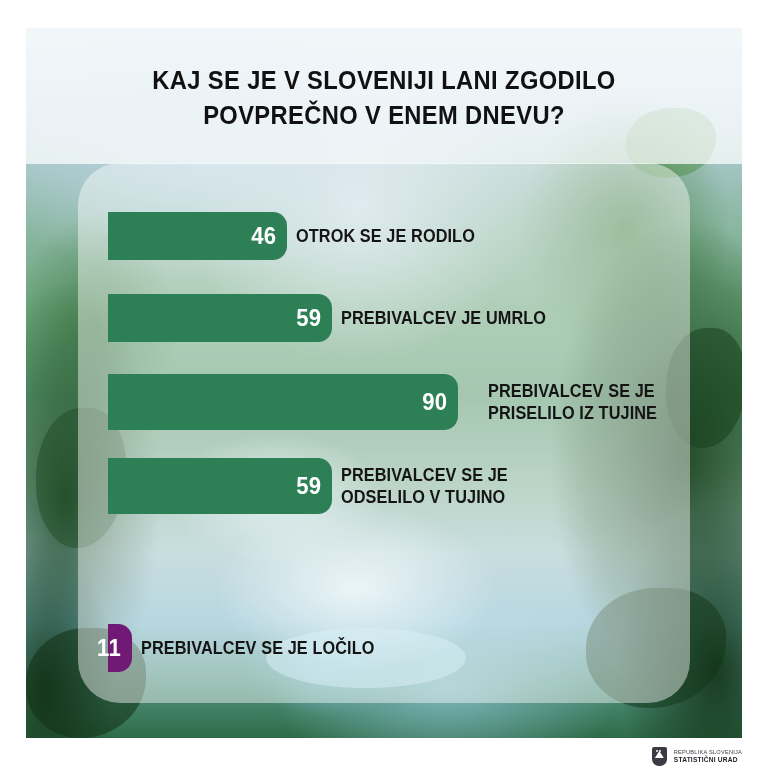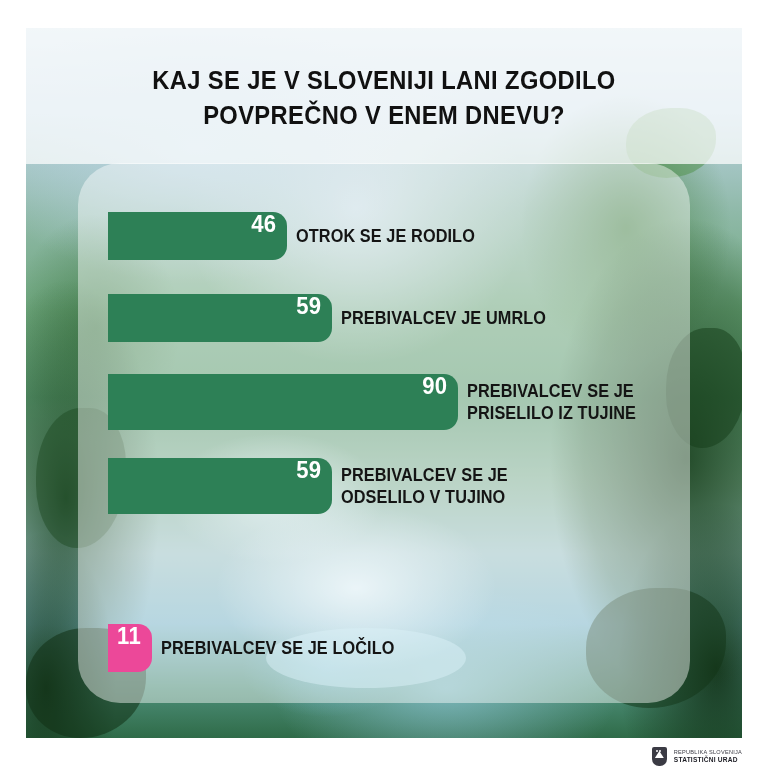--- a/index.html
+++ b/index.html
@@ -77,21 +77,21 @@
     border-radius:42px;
   }
 
   
   #bars{position:absolute;left:0;top:0;width:768px;height:768px;}
   .row{position:absolute;left:108px;display:flex;align-items:center;}
   .bar{
     background:#2d8056;
     border-radius:0 14px 14px 0;
     height:100%;
-    display:flex;justify-content:flex-end;
+    display:flex;align-items:center;justify-content:flex-end;
     box-sizing:border-box;padding-right:11px;
     flex:none;
   }
   .bar .value{
     color:#ffffff;font-weight:bold;font-size:24px;line-height:1;
     font-family:"Liberation Sans", sans-serif;letter-spacing:.3px;
     transform:scaleX(.92);transform-origin:right center;
   }
   .label{
     margin-left:9px;color:#141414;font-weight:bold;
@@ -165,36 +165,36 @@
         <span class="value">46</span>
       </div>
       <div class="label">OTROK SE JE RODILO</div>
     </div>
     <div class="row" style="top: 294px; height: 48px;">
       <div class="bar" style="width: 224px; background: rgb(45, 128, 86);">
         <span class="value">59</span>
       </div>
       <div class="label">PREBIVALCEV JE UMRLO</div>
     </div>
-    <div class="row" style="top: 374px; height: 56px;">
+    <div class="row" style="top: 374px; height: 56px; gap: 21px;">
       <div class="bar" style="width: 350px; background: rgb(45, 128, 86);">
         <span class="value">90</span>
       </div>
       <div class="label">PREBIVALCEV SE JE
 PRISELILO IZ TUJINE</div>
     </div>
     <div class="row" style="top: 458px; height: 56px;">
       <div class="bar" style="width: 224px; background: rgb(45, 128, 86);">
         <span class="value">59</span>
       </div>
       <div class="label">PREBIVALCEV SE JE
 ODSELILO V TUJINO</div>
     </div>
     <div class="row" style="top: 624px; height: 48px;">
-      <div class="bar" style="width: 44px; background: #ec4899;">
+      <div class="bar" style="width: 24px; background: #701a75;">
         <span class="value">11</span>
       </div>
       <div class="label">PREBIVALCEV SE JE LOČILO</div>
     </div>
   </div>
 
 <div id="footer">
   <div id="crest"></div>
   <div id="logo-text">
     <span id="logo-line1">REPUBLIKA SLOVENIJA</span>

